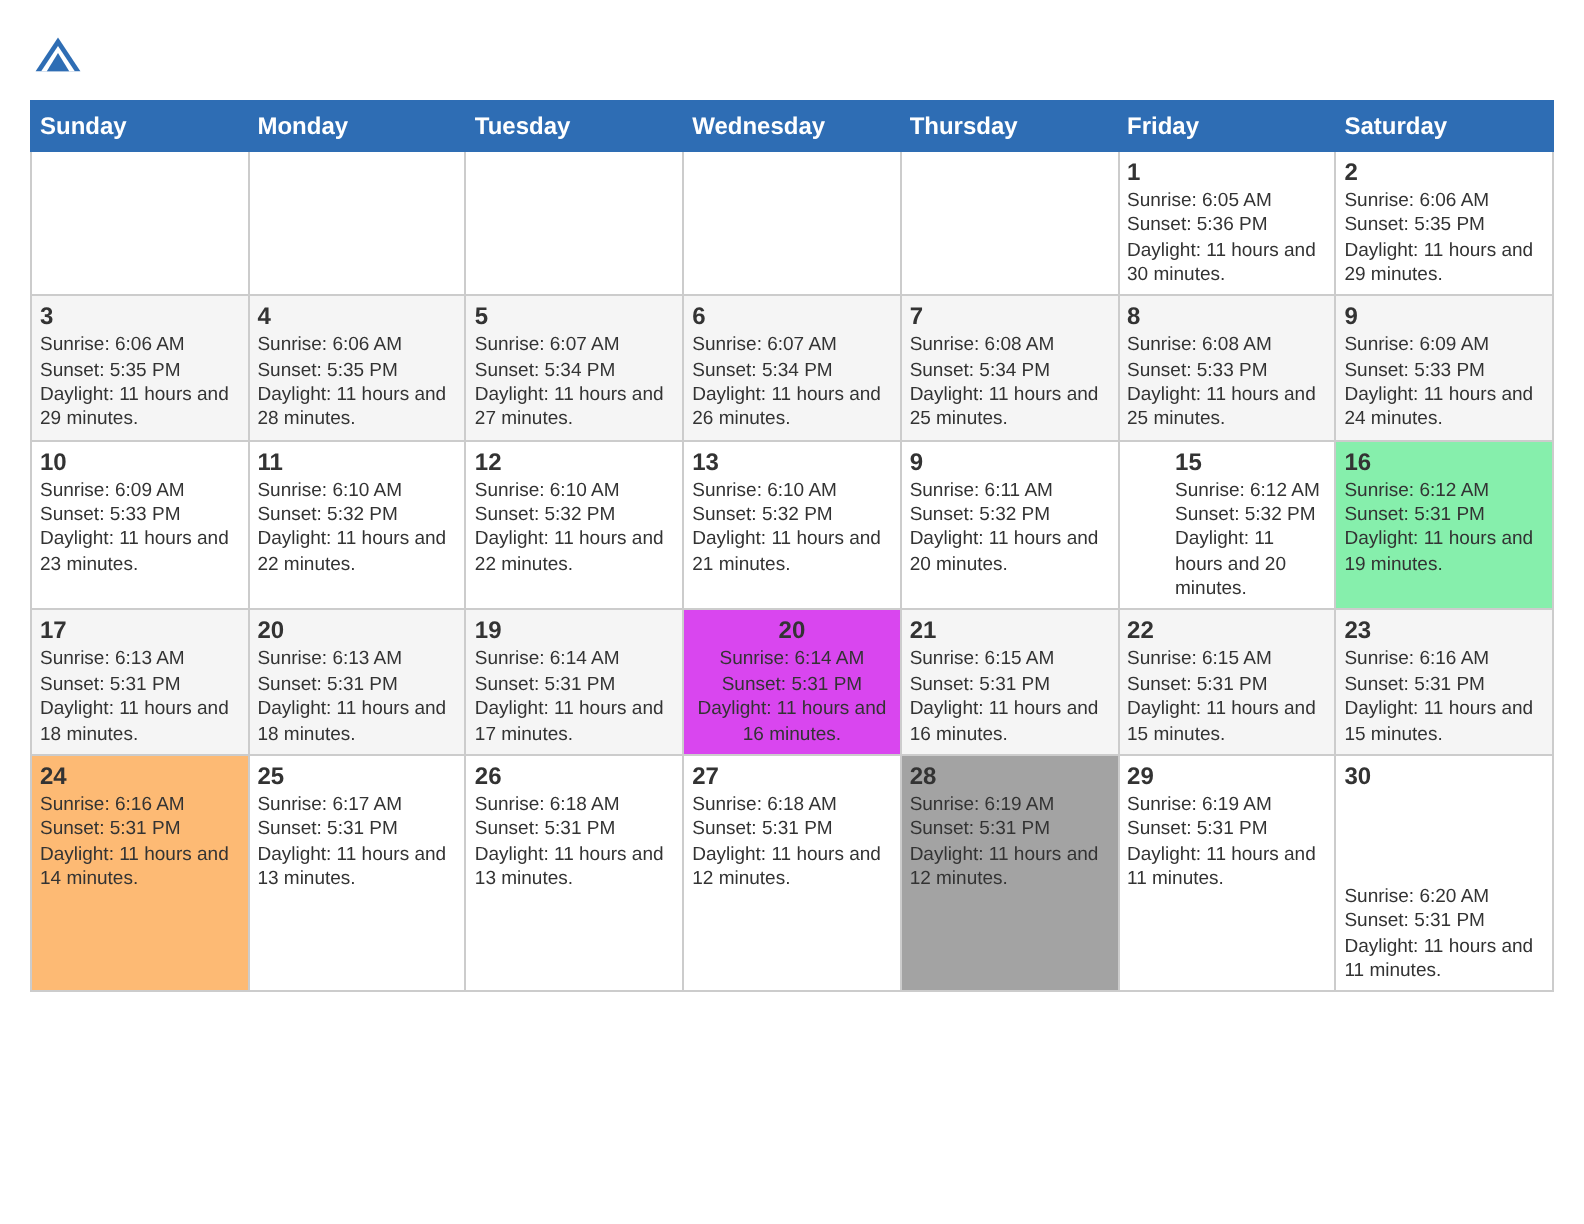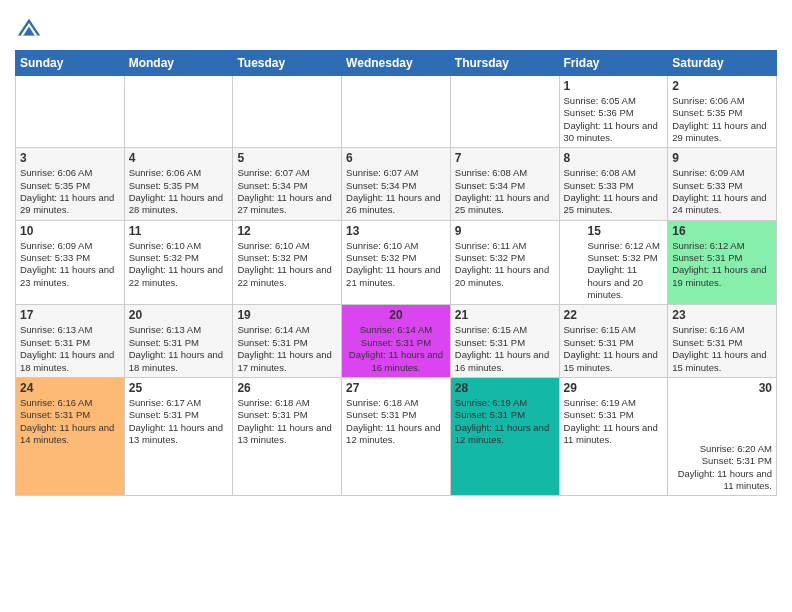--- a/index.html
+++ b/index.html
@@ -297,33 +297,33 @@
           <div class="day-info" style="white-space: pre-line;">Sunrise: 6:18 AM
 Sunset: 5:31 PM
 Daylight: 11 hours and 13 minutes.</div>
         </td>
         <td style="background: rgb(255, 255, 255);">
           <span class="day-num">27</span>
           <div class="day-info" style="white-space: pre-line;">Sunrise: 6:18 AM
 Sunset: 5:31 PM
 Daylight: 11 hours and 12 minutes.</div>
         </td>
-        <td style="background: #14b8a6;">
+        <td style="background: #a3a3a3;">
           <span class="day-num">28</span>
           <div class="day-info" style="white-space: pre-line;">Sunrise: 6:19 AM
 Sunset: 5:31 PM
 Daylight: 11 hours and 12 minutes.</div>
         </td>
         <td style="background: rgb(255, 255, 255);">
           <span class="day-num">29</span>
           <div class="day-info" style="white-space: pre-line;">Sunrise: 6:19 AM
 Sunset: 5:31 PM
 Daylight: 11 hours and 11 minutes.</div>
         </td>
-        <td style="background: rgb(255, 255, 255); text-align: right;">
+        <td style="background: rgb(255, 255, 255);">
           <span class="day-num">30</span>
           <div class="day-info" style="white-space: pre-line; margin-top: 48px;">Sunrise: 6:20 AM
 Sunset: 5:31 PM
 Daylight: 11 hours and 11 minutes.</div>
         </td>
       </tr>
     </tbody>
 </table>
 
 </body></html>

